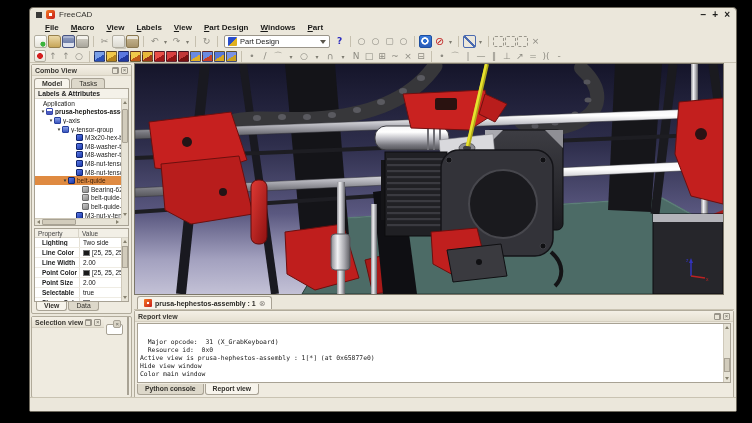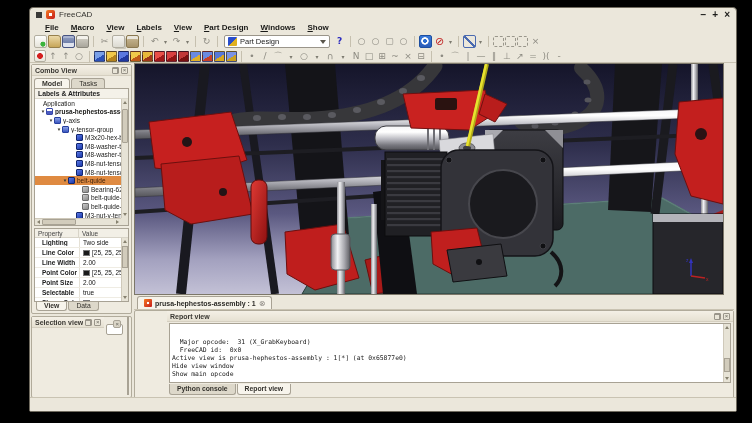--- a/index.html
+++ b/index.html
@@ -125,21 +125,21 @@
   .main-right{position:absolute;left:103px;top:0;right:0;bottom:0;}
   .viewport{position:absolute;left:1px;top:0;width:590px;height:232px;border:1px solid #7c7769;background:#222;}
   .doctab-row{position:absolute;left:1px;top:232px;right:2px;height:15px;border-bottom:1px solid #c9c3b2;
               display:flex;align-items:flex-end;padding-left:3px;}
   .doctab{display:inline-flex;align-items:center;gap:3px;height:13px;background:#f6f3ea;border:1px solid #a8a294;
           border-bottom:none;border-radius:3px 3px 0 0;padding:0 6px;font-size:7px;font-weight:bold;color:#2c2b27;}
   .fc-mini{width:8px;height:8px;border-radius:1px;background:
      radial-gradient(circle at 50% 50%, #fff 0 1.2px, transparent 1.6px),
      linear-gradient(135deg,#f47a20,#c61b1b);}
   .tabclose{font-weight:normal;font-size:8px;color:#8a8680;font-family:"DejaVu Sans",sans-serif;}
-  .report{left:1px;top:247px;right:2px;bottom:0;border-radius:2px;padding-left:32px;}
+  .report{left:1px;top:247px;right:2px;bottom:0;border-radius:2px;}
   .rbody{position:relative;margin:1px 2px 0;height:60px;background:#fff;border:1px solid #a8a294;overflow:hidden;}
   .rlines{position:absolute;left:0;top:-2px;right:8px;padding:0 2px;
           font-family:"DejaVu Sans Mono","Liberation Mono",monospace;font-size:6.4px;line-height:8px;
           color:#1a1a1a;white-space:pre;}
   .rline{min-height:8px;}
   .rvs{position:absolute;top:0;right:0;bottom:0;width:7px;background:#e7e3d6;border-left:1px solid #cfc9ba;}
   .rvs .thumb{position:absolute;left:0;right:0;top:58%;height:14px;background:#d2ccbc;border:1px solid #a8a294;}
   .rtabs{display:flex;padding-left:2px;gap:1px;margin-top:1px;}
   .rtab{font-size:6.8px;font-weight:bold;padding:1px 7px 2px;background:#ddd8ca;border:1px solid #a8a294;
         border-top:none;border-radius:0 0 3px 3px;color:#33312c;}
@@ -180,21 +180,21 @@
       <span class="menu-item">View</span>
 
       <span class="menu-item">Labels</span>
 
       <span class="menu-item">View</span>
 
       <span class="menu-item">Part Design</span>
 
       <span class="menu-item">Windows</span>
 
-      <span class="menu-item">Show</span>
+      <span class="menu-item">Part</span>
 
   </div>
 
   <div class="tb tb1">
     <div class="grp">
           <span class="ic ic-doc">
             <i class="g"></i>
           </span>
           <span class="ic ic-folder">
             <i class="g"></i>
@@ -823,21 +823,21 @@
       <div class="panel report">
         <div class="phead">
           <span class="pt">Report view</span>
           <span class="pbtns">
             <span class="pbtn float"></span>
             <span class="pbtn">×</span>
           </span>
         </div>
         <div class="rbody">
           <div class="rlines">
-            <div class="rline">  Major opcode:  31 (X_GrabKeyboard)</div><div class="rline">  FreeCAD id:  0x0</div><div class="rline">Active view is prusa-hephestos-assembly : 1[*] (at 0x65877e0)</div><div class="rline">Hide view window</div><div class="rline">Show main opcode</div><div class="rline"></div>
+            <div class="rline">  Major opcode:  31 (X_GrabKeyboard)</div><div class="rline">  Resource id:  0x0</div><div class="rline">Active view is prusa-hephestos-assembly : 1[*] (at 0x65877e0)</div><div class="rline">Hide view window</div><div class="rline">Color main window</div><div class="rline"></div>
           </div>
           <div class="rvs">
             <span class="tri-up"></span>
                 <span class="tri-dn"></span>
                 <span class="thumb"></span>
           </div>
         </div>
         <div class="rtabs">
           <span class="rtab">Python console</span>
           <span class="rtab active">Report view</span>

